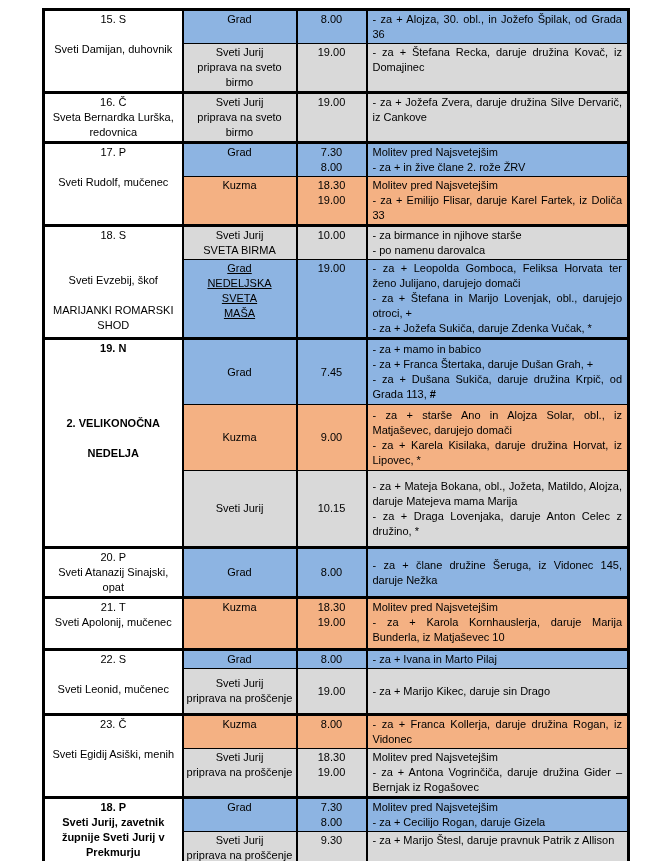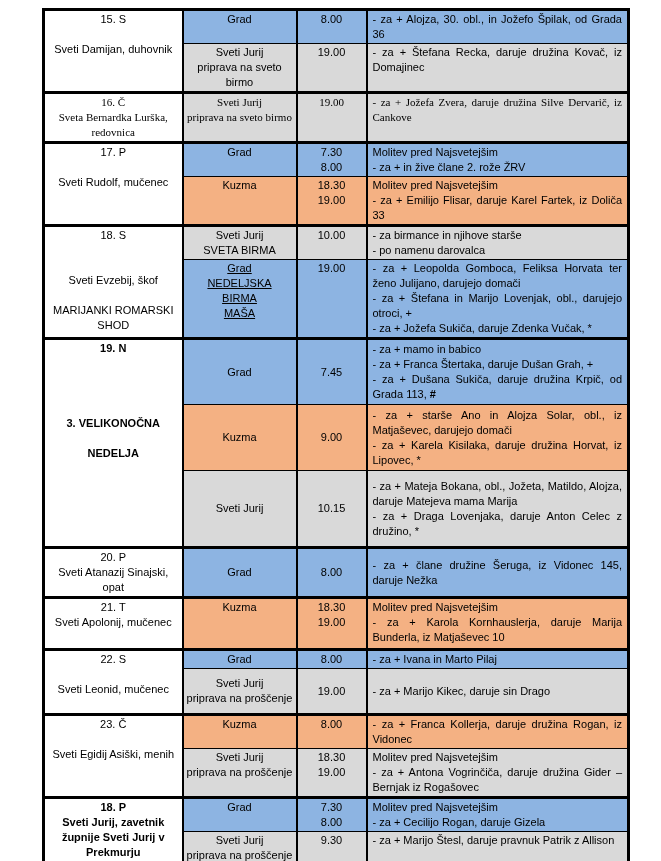--- a/index.html
+++ b/index.html
@@ -70,21 +70,21 @@
             <div class="loc-line">Sveti Jurij</div>
             <div class="loc-line">priprava na sveto birmo</div>
           </td>
           <td class="time-cell gray">
             <div class="time-line">19.00</div>
           </td>
           <td class="desc-cell gray">
             <div class="intention">- za + Štefana Recka, daruje družina Kovač, iz Domajinec</div>
           </td>
         </tr>
-        <tr class="day-first" style="height: 46px; font-family: Liberation Serif, serif;">
+        <tr class="day-first" style="height: 46px;">
           <td class="day-cell" rowspan="1">
             <div class="lbl-line">16. Č</div>
             <div class="lbl-line">Sveta Bernardka Lurška, redovnica</div>
           </td>
           <td class="loc-cell gray">
             <div class="loc-line">Sveti Jurij</div>
             <div class="loc-line">priprava na sveto birmo</div>
           </td>
           <td class="time-cell gray">
             <div class="time-line">19.00</div>
@@ -142,40 +142,40 @@
           </td>
           <td class="desc-cell gray">
             <div class="intention">- za birmance in njihove starše</div>
             <div class="intention">- po namenu darovalca</div>
           </td>
         </tr>
         <tr style="height: 76px;">
           <td class="loc-cell blue">
             <div class="loc-line u">Grad</div>
             <div class="loc-line u">NEDELJSKA</div>
-            <div class="loc-line u">BIRMA</div>
+            <div class="loc-line u">SVETA</div>
             <div class="loc-line u">MAŠA</div>
           </td>
           <td class="time-cell blue">
             <div class="time-line">19.00</div>
           </td>
           <td class="desc-cell blue">
             <div class="intention">- za + Leopolda Gomboca, Feliksa Horvata ter ženo Julijano, darujejo domači</div>
             <div class="intention">- za + Štefana in Marijo Lovenjak, obl., darujejo otroci, +</div>
             <div class="intention">- za + Jožefa Sukiča, daruje Zdenka Vučak, *</div>
           </td>
         </tr>
         <tr class="day-first" style="height: 66px;">
           <td class="day-cell bold" rowspan="3">
             <div class="lbl-line">19. N</div>
             <div class="lbl-line">&nbsp;</div>
             <div class="lbl-line">&nbsp;</div>
             <div class="lbl-line">&nbsp;</div>
             <div class="lbl-line">&nbsp;</div>
-            <div class="lbl-line">3. VELIKONOČNA</div>
+            <div class="lbl-line">2. VELIKONOČNA</div>
             <div class="lbl-line">&nbsp;</div>
             <div class="lbl-line">NEDELJA</div>
           </td>
           <td class="loc-cell blue vm">
             <div class="loc-line">Grad</div>
           </td>
           <td class="time-cell blue vm">
             <div class="time-line">7.45</div>
           </td>
           <td class="desc-cell blue vm">

